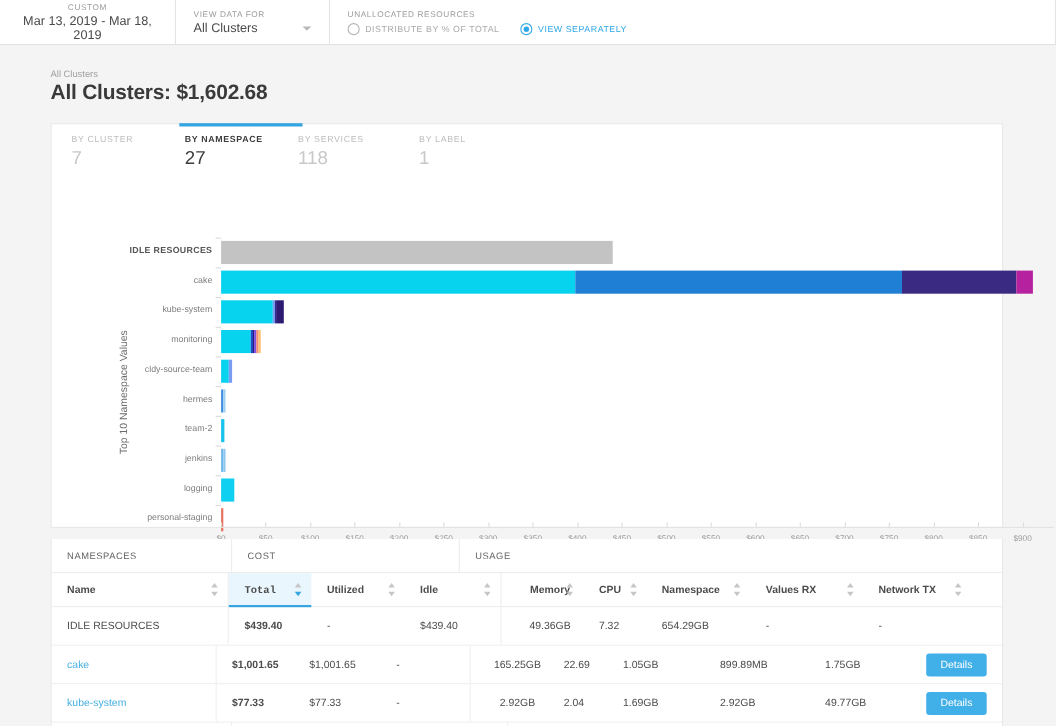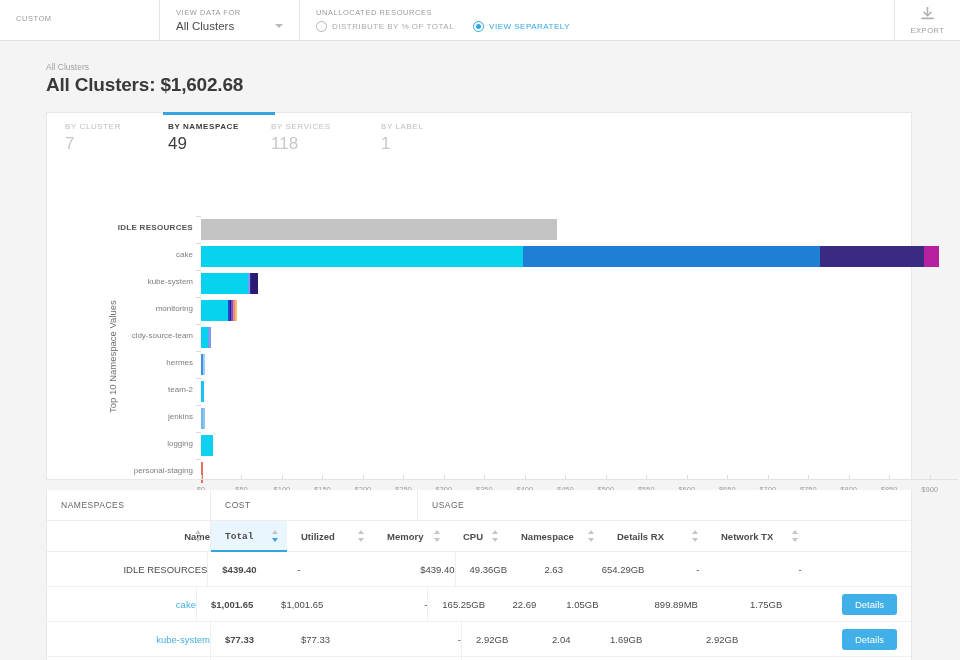--- a/index.html
+++ b/index.html
@@ -16,21 +16,21 @@
     height: 41px; background: #ffffff;
     border-bottom: 1px solid #e0e0e0;
     display: flex; align-items: stretch;
     position: relative;
   }
   .tb-cell { display: flex; flex-direction: column; justify-content: center;
              padding: 0 16px; border-right: 1px solid #e4e4e4; }
   .tb-label { font-size: 7.5px; letter-spacing: .55px; color: #9b9b9b;
               text-transform: uppercase; margin-bottom: 3px; }
   .tb-value { font-size: 11.5px; color: #4a4a4a; }
-  #cell-date { width: 160px; }
+  #cell-date { width: 160px; text-align: center; }
   #cell-view { width: 140px; }
   #cell-view .tb-row { display: flex; align-items: center; justify-content: space-between; }
   .caret { width: 0; height: 0; border-left: 4px solid transparent;
            border-right: 4px solid transparent; border-top: 4px solid #b9b9b9; }
   #cell-unalloc { flex: 1; border-right: 1px solid #e4e4e4; }
   .radio-row { display: flex; align-items: center; gap: 5px; margin-top: 1px; }
   .radio { width: 11px; height: 11px; border-radius: 50%;
            border: 1.5px solid #b5b5b5; background: #fff;
            display: inline-block; position: relative; flex: none; }
   .radio.on { border-color: #2fa8e8; }
@@ -101,45 +101,46 @@
   .hc .sort { position: absolute; right: 8px; top: 9px; width: 7px; height: 12px;
               display: flex; flex-direction: column; justify-content: space-between; }
   .sort i { display: block; width: 0; height: 0; border-left: 3.5px solid transparent;
             border-right: 3.5px solid transparent; }
   .sort i.up { border-bottom: 4px solid #c6c6c6; }
   .sort i.dn { border-top: 4px solid #c6c6c6; }
   .hc.active { background: #eaf6fd; font-family: Liberation Mono, monospace; }
   .hc.active .sort i.dn { border-top-color: #34a5e0; }
   .hc.active::after { content:""; position:absolute; left:0; right:0; bottom:-1px;
                       height:2px; background:#34a5e0; }
-  .sep { border-right: 1px solid #ededed; justify-content: flex-end; }
+  .sep { border-right: 1px solid #ededed; }
 
   .trow { display: flex; height: 35px; border-bottom: 1px solid #efefef;
           align-items: center; }
   .tc { font-size: 9.5px; color: #4b4b4b; padding-left: 14px; display: flex;
         align-items: center; height: 100%; }
   .tc.b { font-weight: bold; }
   .tc.link { color: #45b0e3; }
   .tc.sep { border-right: 1px solid #efefef; }
   .btn { background: #41b0e8; color: #fff; font-size: 9.5px; border-radius: 3px;
          padding: 5px 13px; display: inline-block; }
 
   
   .w-name { width: 164px; } .w-total { width: 76px; } .w-util { width: 86px; }
-  .w-idle { width: 89px; } .w-mem { width: 76px; } .w-cpu { width: 58px; }
+  .w-idle { width: 89px; } .w-mem { width: 76px; justify-content: center; } .w-cpu { width: 58px; }
   .w-fs { width: 96px; } .w-rx { width: 104px; } .w-tx { width: 100px; }
   .w-act { flex: 1; justify-content: flex-end; padding-right: 14px; }
 </style>
 </head>
 <body>
 
 <div id="topbar">
 
   <div class="tb-cell" id="cell-date">
     <div class="tb-label">CUSTOM</div>
+    <div class="tb-value">Mar 13, 2019 - Mar 18, 2019</div>
   </div>
 
   <div class="tb-cell" id="cell-view">
     <div class="tb-label">VIEW DATA FOR</div>
     <div class="tb-row">
       <div class="tb-value">All Clusters</div>
       <span class="caret"></span>
     </div>
   </div>
 
@@ -150,42 +151,34 @@
         <span class="radio"></span>
         <span class="radio-txt">DISTRIBUTE BY % OF TOTAL</span>
       </span>
       <span class="radio-grp">
         <span class="radio on"></span>
         <span class="radio-txt act">VIEW SEPARATELY</span>
       </span>
     </div>
   </div>
 
-  <div class="tb-cell" id="cell-export">
-    <svg width="17" height="16" viewBox="0 0 17 16">
-      <path d="M8.5 1 L8.5 9" stroke="#b0b0b0" stroke-width="1.6" fill="none"></path>
-      <path d="M5 6.2 L8.5 9.7 L12 6.2" stroke="#b0b0b0" stroke-width="1.6" fill="none" stroke-linecap="round" stroke-linejoin="round"></path>
-      <path d="M3 12.4 L14 12.4" stroke="#b0b0b0" stroke-width="1.6" fill="none" stroke-linecap="round"></path>
-    </svg>
-    <div class="tb-label" style="margin-top:4px">EXPORT</div>
-  </div>
 </div>
 
 <div id="crumb">All Clusters</div>
 <div id="title">All Clusters: $1,602.68</div>
 
 <div id="card">
   <div id="tabs">
       <div class="tab">
         <div class="tab-l">BY CLUSTER</div>
         <div class="tab-v">7</div>
       </div>
       <div class="tab sel">
         <div class="tab-l">BY NAMESPACE</div>
-        <div class="tab-v">49</div>
+        <div class="tab-v">27</div>
       </div>
       <div class="tab" id="tab-svc">
         <div class="tab-l">BY SERVICES</div>
         <div class="tab-v">118</div>
       </div>
       <div class="tab">
         <div class="tab-l">BY LABEL</div>
         <div class="tab-v">1</div>
       </div>
     </div>
@@ -341,20 +334,27 @@
           <i class="dn"></i>
         </span>
       </div>
       <div class="hc w-util">
         <span>Utilized</span>
         <span class="sort">
           <i class="up"></i>
           <i class="dn"></i>
         </span>
       </div>
+      <div class="hc w-idle sep">
+        <span>Idle</span>
+        <span class="sort">
+          <i class="up"></i>
+          <i class="dn"></i>
+        </span>
+      </div>
       <div class="hc w-mem">
         <span>Memory</span>
         <span class="sort">
           <i class="up"></i>
           <i class="dn"></i>
         </span>
       </div>
       <div class="hc w-cpu">
         <span>CPU</span>
         <span class="sort">
@@ -363,21 +363,21 @@
         </span>
       </div>
       <div class="hc w-fs">
         <span>Namespace</span>
         <span class="sort">
           <i class="up"></i>
           <i class="dn"></i>
         </span>
       </div>
       <div class="hc w-rx">
-        <span>Details RX</span>
+        <span>Values RX</span>
         <span class="sort">
           <i class="up"></i>
           <i class="dn"></i>
         </span>
       </div>
       <div class="hc w-tx">
         <span>Network TX</span>
         <span class="sort">
           <i class="up"></i>
           <i class="dn"></i>
@@ -385,21 +385,21 @@
       </div>
       <div class="hc w-act"></div>
     </div>
   <div id="tbody">
       <div class="trow">
         <div class="tc w-name sep">IDLE RESOURCES</div>
         <div class="tc w-total b">$439.40</div>
         <div class="tc w-util">-</div>
         <div class="tc w-idle sep">$439.40</div>
         <div class="tc w-mem">49.36GB</div>
-        <div class="tc w-cpu">2.63</div>
+        <div class="tc w-cpu">7.32</div>
         <div class="tc w-fs">654.29GB</div>
         <div class="tc w-rx">-</div>
         <div class="tc w-tx">-</div>
         <div class="tc w-act"></div>
       </div>
       <div class="trow">
         <div class="tc w-name link sep">cake</div>
         <div class="tc w-total b">$1,001.65</div>
         <div class="tc w-util">$1,001.65</div>
         <div class="tc w-idle sep">-</div>
@@ -414,20 +414,21 @@
       </div>
       <div class="trow">
         <div class="tc w-name link sep">kube-system</div>
         <div class="tc w-total b">$77.33</div>
         <div class="tc w-util">$77.33</div>
         <div class="tc w-idle sep">-</div>
         <div class="tc w-mem">2.92GB</div>
         <div class="tc w-cpu">2.04</div>
         <div class="tc w-fs">1.69GB</div>
         <div class="tc w-rx">2.92GB</div>
+        <div class="tc w-tx">49.77GB</div>
         <div class="tc w-act">
           <span class="btn">Details</span>
         </div>
       </div>
       <div class="trow" style="height: 10px;">
         <div class="tc w-name sep"></div>
         <div class="tc w-total"></div>
         <div class="tc w-util"></div>
         <div class="tc w-idle sep"></div>
       </div>

